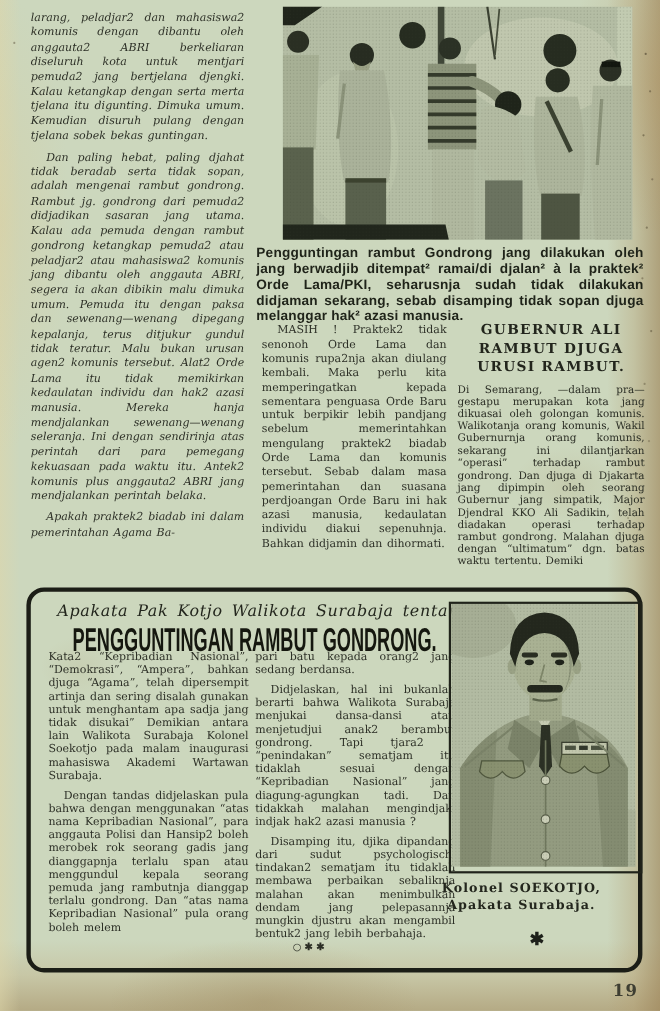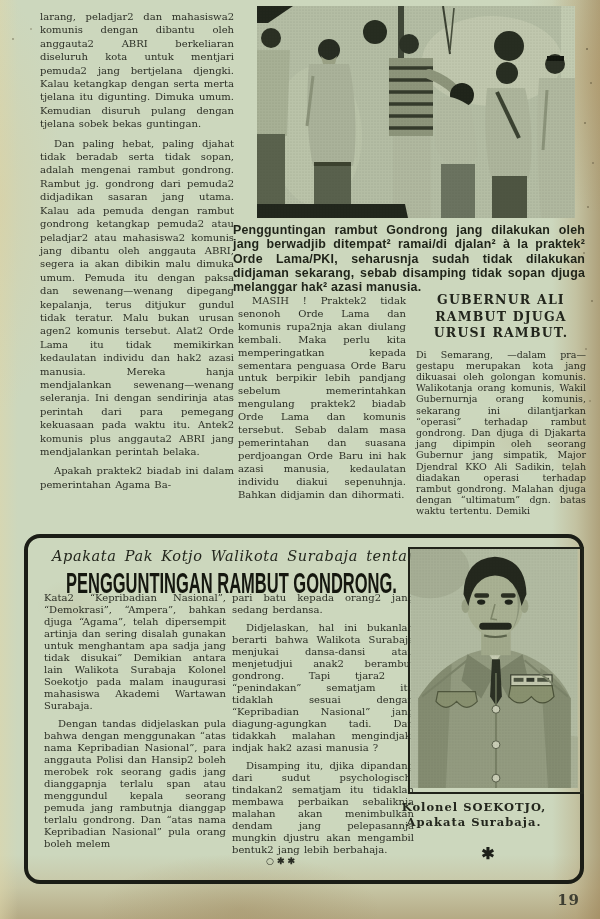--- a/index.html
+++ b/index.html
@@ -16,21 +16,21 @@
       linear-gradient(to left, rgba(158,132,88,.65) 0%, rgba(178,155,110,.35) 4%, transparent 8%),
       linear-gradient(to top, rgba(165,140,95,.6) 0%, rgba(190,168,122,.35) 3.5%, transparent 7%),
       #ccd7bd;
     color:#2b2e25;
   }
   .body-text p{
     margin:0 0 6px 0;font-size:10px;line-height:13.4px;text-align:justify;
     text-indent:14px;color:#2c2f26;word-spacing:1px;
   }
   .no-indent{text-indent:0 !important;}
-  .col-left{position:absolute;left:40px;top:10px;width:194px;}
+  .col-left{position:absolute;left:28px;top:10px;width:194px;font-style:italic;}
   .col-mid{position:absolute;left:238px;top:295px;width:168px;}
   .col-mid p{line-height:12.9px;}
   .col-right{position:absolute;left:416px;top:292px;width:170px;}
   .col-right h2{
     margin:0 0 7px 0;font-size:12.5px;line-height:16.5px;letter-spacing:1.2px;
     text-align:center;color:#22251c;font-weight:bold;
   }
   .col-right p{font-size:9.5px;line-height:11.2px;margin:0;text-align:justify;text-indent:12px;word-spacing:1px;}
 
   .top-photo{position:absolute;left:257px;top:6px;width:318px;height:212px;margin:0;}

